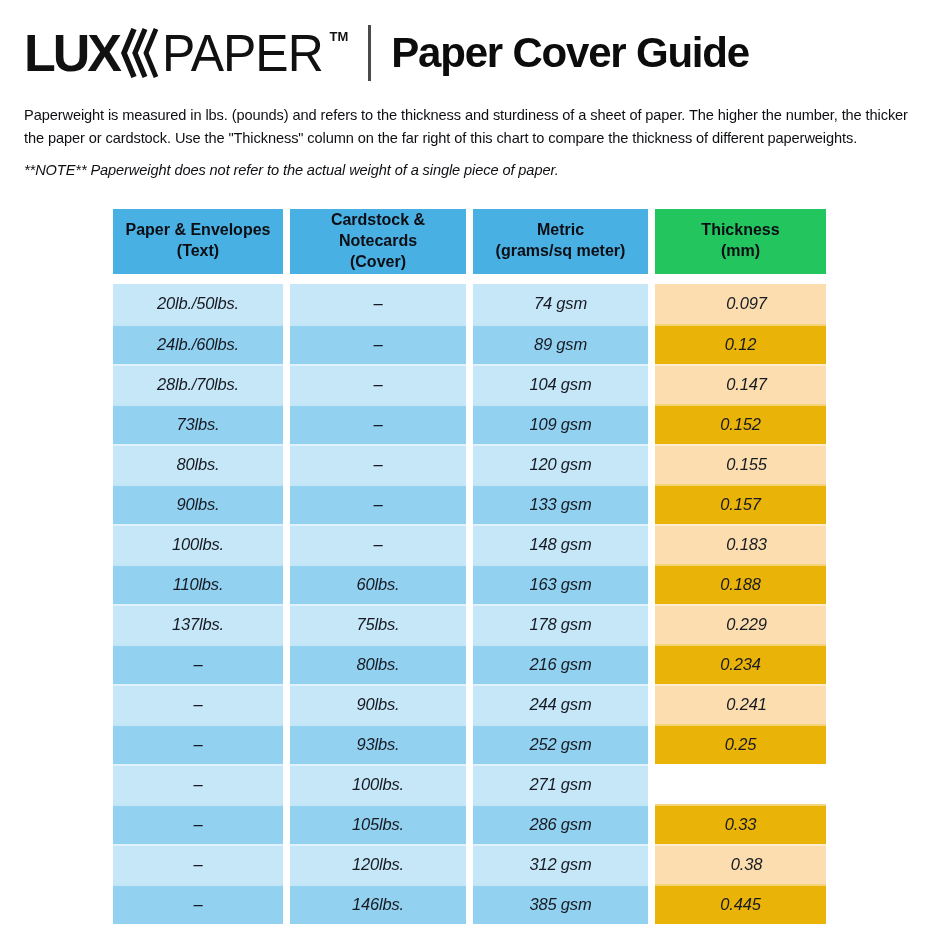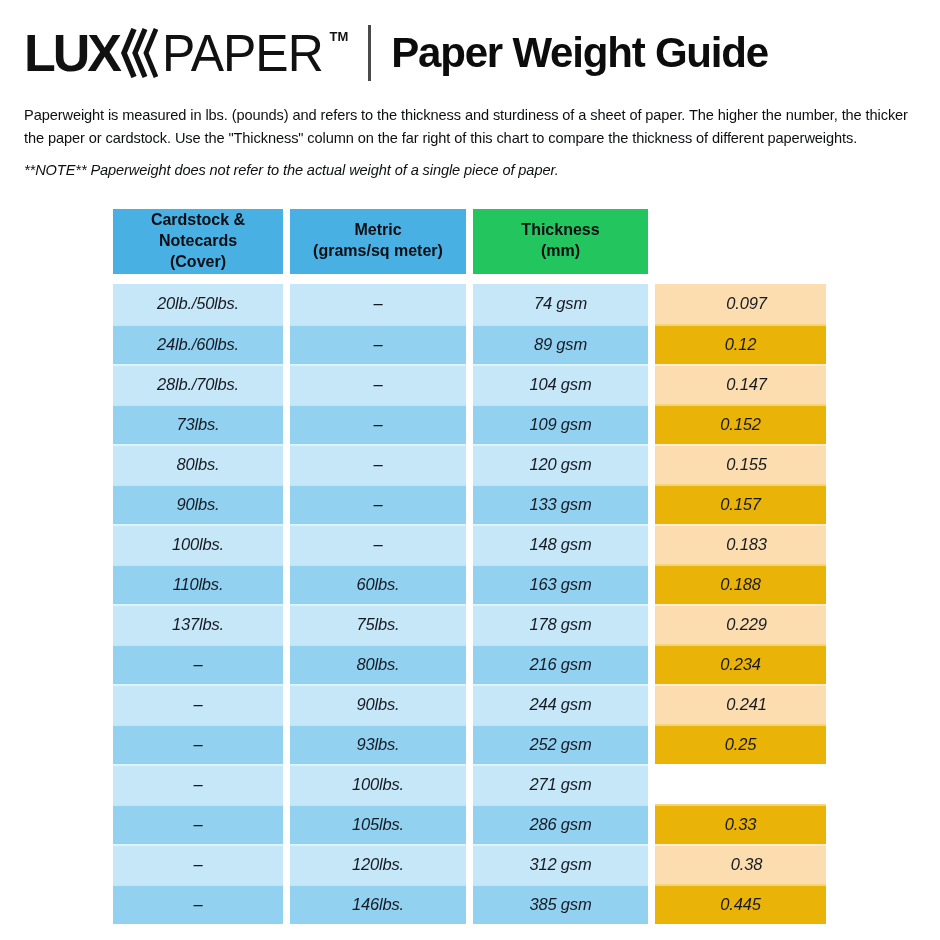--- a/index.html
+++ b/index.html
@@ -81,29 +81,31 @@
       <span class="lux">LUX</span>
       <svg class="chevrons" width="37" height="50" viewBox="0 0 37 50" aria-hidden="true">
         <path d="M13 1 L3 25 L13 49" fill="none" stroke="#111" stroke-width="5.6"></path>
         <path d="M24 1 L14 25 L24 49" fill="none" stroke="#111" stroke-width="5.2"></path>
         <path d="M35 1 L25 25 L35 49" fill="none" stroke="#111" stroke-width="4.8"></path>
       </svg>
       <span class="paper">PAPER</span>
       <span class="tm">TM</span>
     </div>
     <div class="divider"></div>
-    <h1 class="title">Paper Weight Guide</h1>
+    <h1 class="title">Paper Cover Guide</h1>
   </header>
 
   <p class="intro">Paperweight is measured in lbs. (pounds) and refers to the thickness and sturdiness of a sheet of paper. The higher the number, the thicker
 the paper or cardstock. Use the "Thickness" column on the far right of this chart to compare the thickness of different paperweights.</p>
   <p class="note">**NOTE** Paperweight does not refer to the actual weight of a single piece of paper.</p>
 
   <section class="pw-table">
     <div class="thead">
+      <div class="thcell blue">Paper &amp; Envelopes
+(Text)</div>
       <div class="thcell blue">Cardstock &amp; Notecards
 (Cover)</div>
       <div class="thcell blue">Metric
 (grams/sq meter)</div>
       <div class="thcell orange">Thickness
 (mm)</div>
     </div>
     <div class="tbody">
         <div class="trow light">
           <div class="cell c-blue">20lb./50lbs.</div>

